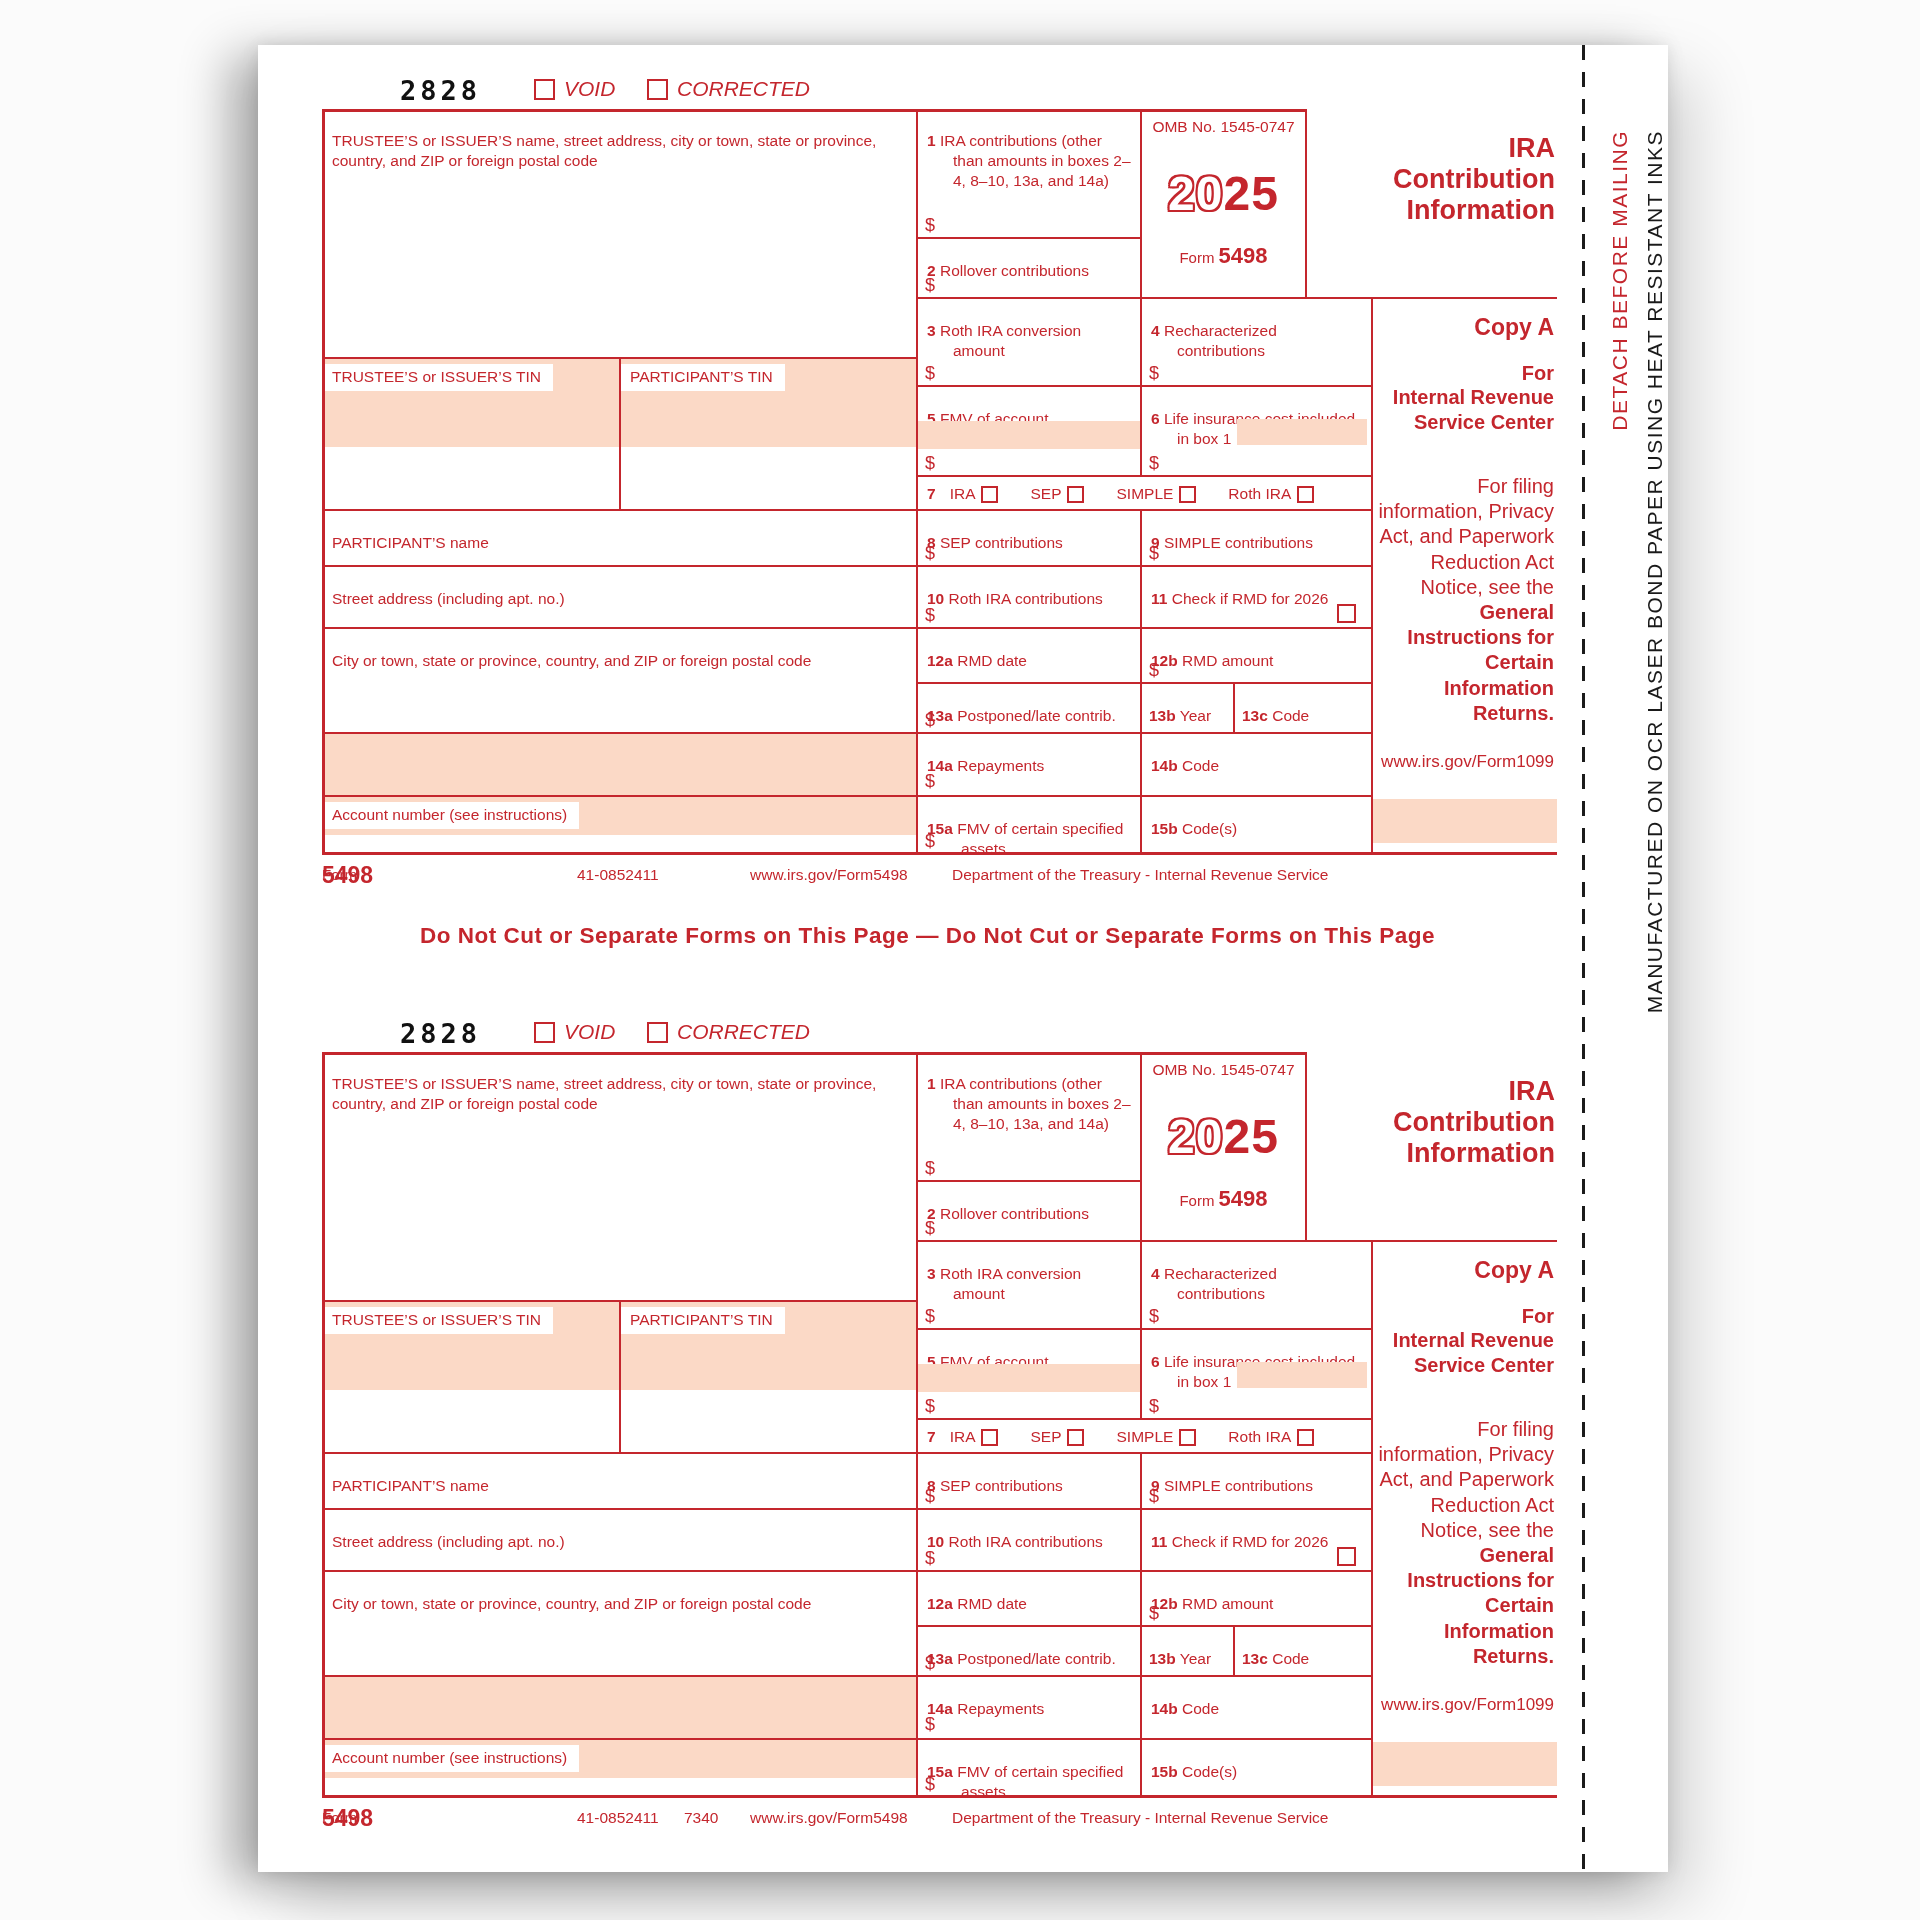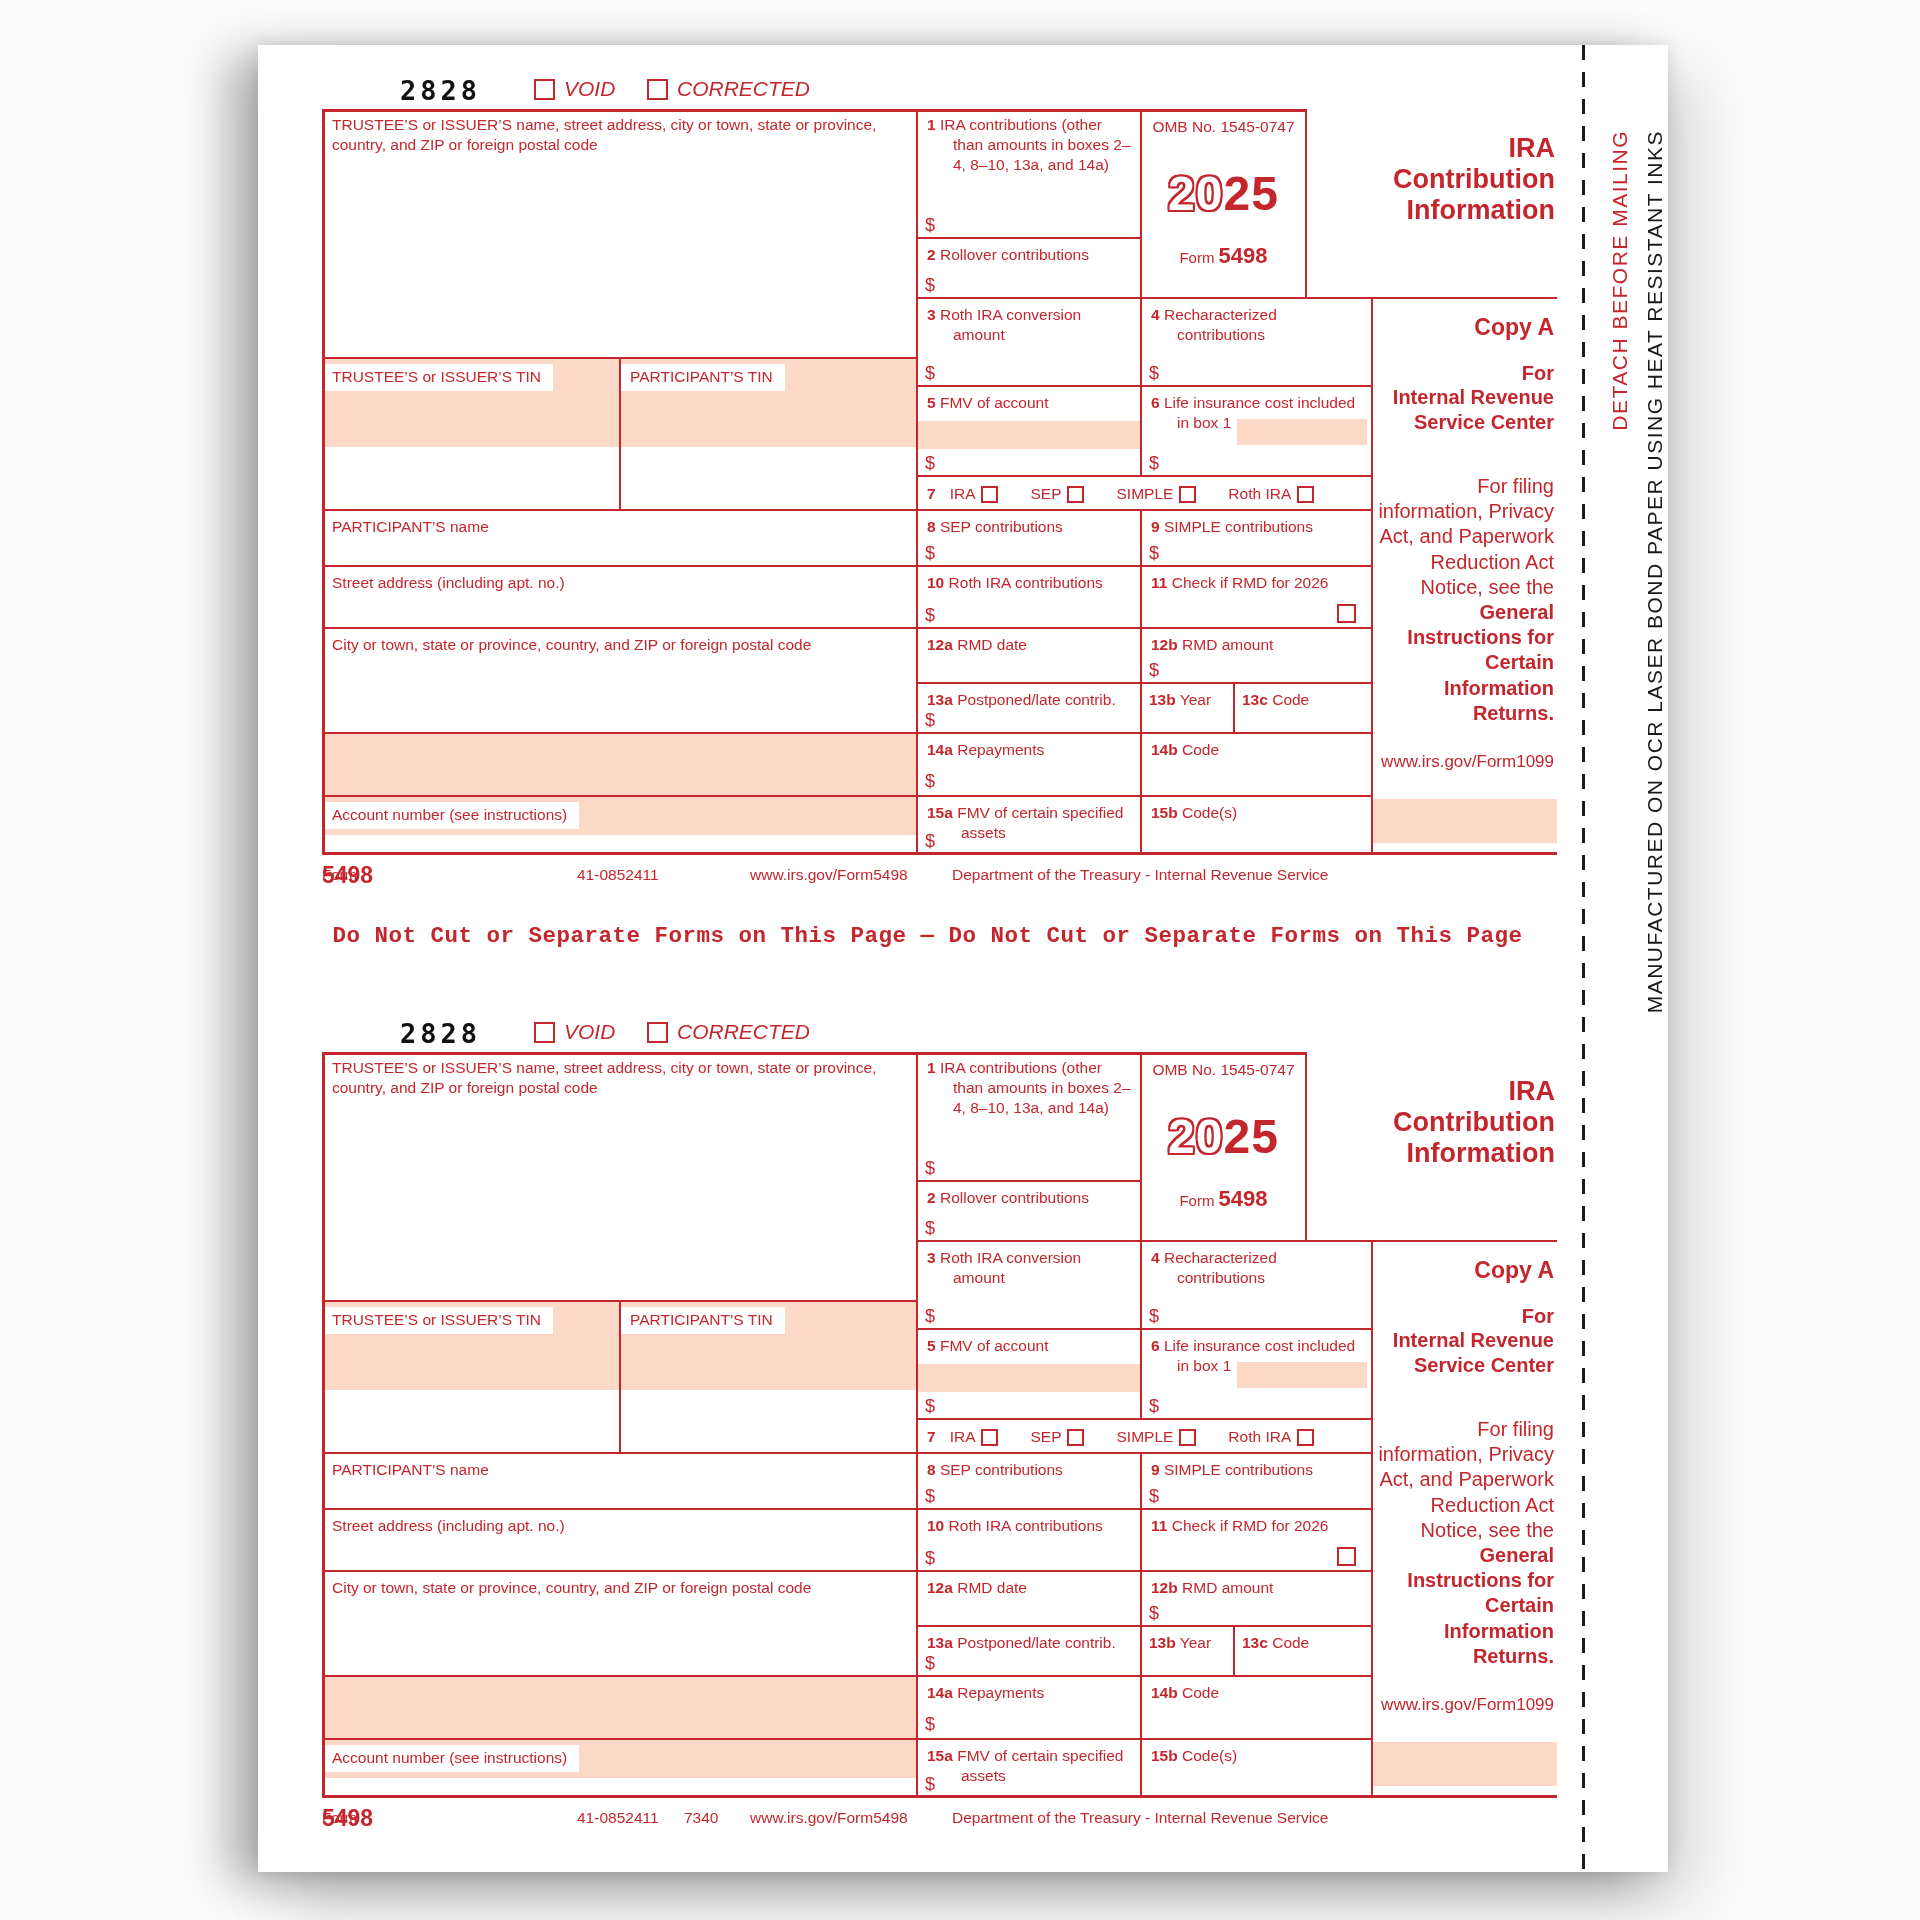--- a/index.html
+++ b/index.html
@@ -48,21 +48,21 @@
   }
   .hgrp{position:absolute;top:2px;display:flex;align-items:center;gap:9px;font-style:italic;}
   .hgrp.void{left:212px;} .hgrp.corr{left:325px;}
   .cb{display:inline-block;width:21px;height:21px;border:2px solid var(--red);background:#fff;}
   .cbl{font-size:21px;color:var(--red);}
 
   
   .fbox{position:relative;width:1235px;height:746px;background:#fff;}
   .rule{position:absolute;background:var(--red);}
   .cell{position:absolute;font-size:15.5px;line-height:1.28;}
-  .lbl{padding:6px 8px 0 10px;}
+  .lbl{padding:22px 8px 0 10px;}
   .lbl .n{font-weight:700;}
   .ind{padding-left:36px;text-indent:-26px;}
   .dol{position:absolute;left:8px;bottom:2px;font-size:18px;}
   .peach{position:absolute;background:var(--peach);}
   .chip{position:absolute;top:5px;left:0;background:#fff;padding:3px 12px 4px 10px;white-space:nowrap;}
 
   
   .omb-c{text-align:center;}
   .omb-t{padding-top:8px;font-size:15.5px;}
   .year{margin-top:26px;font-size:48px;font-weight:700;letter-spacing:1px;}
@@ -96,21 +96,20 @@
   .f-form b{font-size:23px;}
   .f-cat{left:255px;}
   .f-code{left:362px;}
   .f-url{left:428px;}
   .f-dept{left:630px;}
 
   .divider{
     position:absolute;left:52px;top:878px;width:1235px;
     text-align:center;font-size:22.5px;font-weight:700;color:var(--red);
     letter-spacing:.5px;
-    font-family:Liberation Mono, monospace;
   }
 </style>
 </head>
 <body>
 
 <div class="stage">
   <div class="page">
 
     <div class="copy copy1">
   <div class="hdr">

